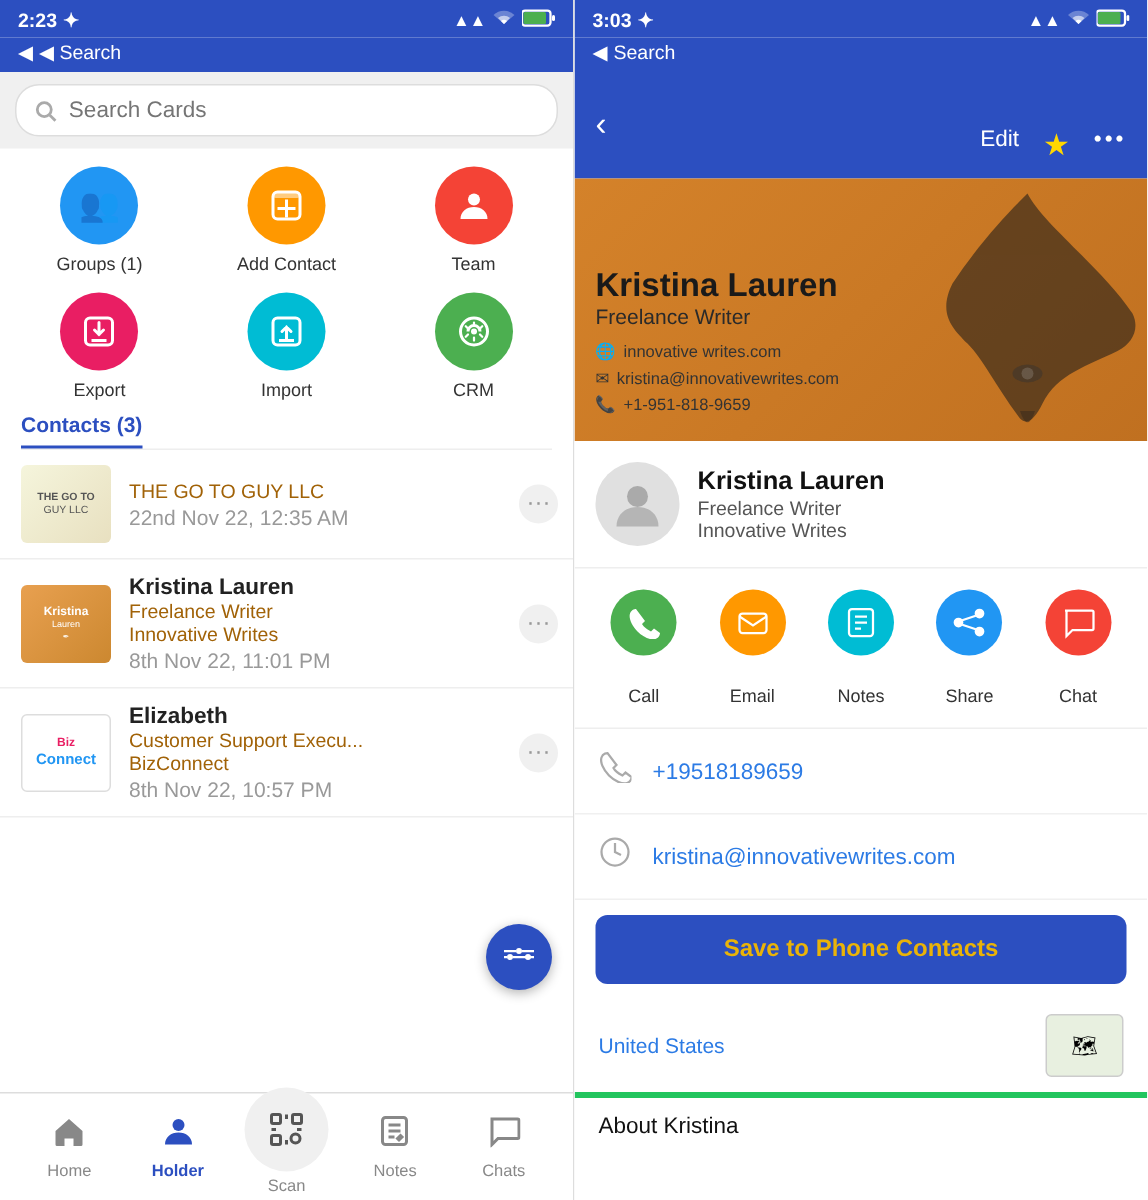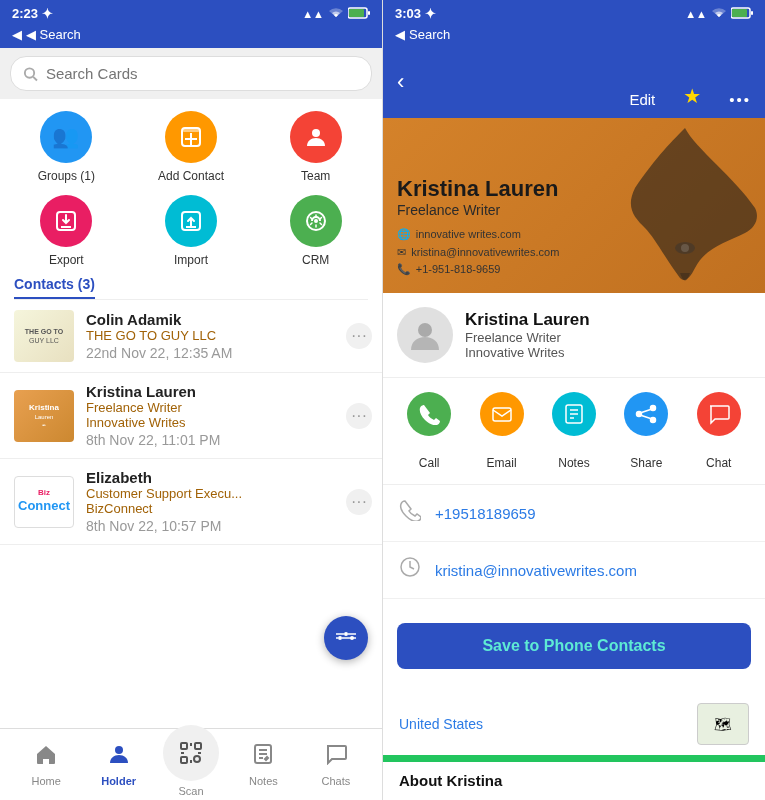--- a/index.html
+++ b/index.html
@@ -251,21 +251,21 @@
     }
 
     .detail-header {
       background: #2c4fc0;
       padding: 8px 14px 10px;
       display: flex;
       align-items: center;
       justify-content: space-between;
       color: white;
     }
-    .detail-header-actions { display: flex; align-items: flex-end; gap: 28px; margin-top: 28px; }
+    .detail-header-actions { display: flex; align-items: flex-start; gap: 16px; margin-top: 28px; }
 
     
     .biz-card-area {
       background: linear-gradient(135deg, #d4822a 0%, #c07020 100%);
       height: 175px;
       position: relative;
       display: flex;
       align-items: flex-end;
       padding: 14px;
       overflow: hidden;
@@ -346,23 +346,23 @@
       display: flex;
       align-items: center;
       padding: 14px 16px;
       border-bottom: 1px solid #f0f0f0;
       gap: 14px;
     }
     .field-icon { font-size: 22px; color: #aaa; }
     .field-value { font-size: 15px; color: #2c7be5; }
 
     .save-btn {
-      margin: 24px 14px;
+      margin: 10px 14px;
       background: #2c4fc0;
-      color: #5eead4;
+      color: #eab308;
       border-radius: 8px;
       padding: 14px;
       text-align: center;
       font-size: 16px;
       font-weight: 600;
     }
 
     .section-heading {
       padding: 12px 16px 4px;
       font-size: 15px;
@@ -371,23 +371,23 @@
     }
     .section-value {
       padding: 4px 16px 10px;
       font-size: 14px;
       color: #2c7be5;
     }
 
     .about-heading {
       padding: 10px 16px 4px;
       font-size: 15px;
-      font-weight: 700;
+      font-weight: 400;
       color: #111;
-      border-top: 7px solid #22c55e;
+      border-top: 4px solid #22c55e;
     }
     .address-row { position: relative; }
   </style>
 </head>
 <body>
 
 <div class="left-panel">
 
   <div class="status-bar">
     <div class="status-bar-left">
@@ -495,21 +495,20 @@
   <div class="contact-list" style="position:relative;">
 
     <div class="contact-item">
       <div class="contact-thumb card-colin">
         <div style="font-size:7px; color:#555; text-align:center; line-height:1.3;">
           <div style="font-weight:bold;">THE GO TO</div>
           <div>GUY LLC</div>
         </div>
       </div>
       <div class="contact-info">
-        <div class="contact-name">Colin Adamik</div>
         <div class="contact-company">THE GO TO GUY LLC</div>
         <div class="contact-time">22nd Nov 22, 12:35 AM</div>
       </div>
       <div class="contact-more">···</div>
     </div>
 
     <div class="contact-item">
       <div class="contact-thumb card-kristina">
         <div style="font-size:7px; color:white; text-align:center; line-height:1.4;">
           <div style="font-weight:bold; font-size:8px;text-align:center;">Kristina</div>
@@ -523,21 +522,21 @@
         <div class="contact-company">Innovative Writes</div>
         <div class="contact-time">8th Nov 22, 11:01 PM</div>
       </div>
       <div class="contact-more">···</div>
     </div>
 
     <div class="contact-item">
       <div class="contact-thumb card-elizabeth">
         <div style="font-size:7px; color:#333; text-align:center; line-height:1.3;">
           <div style="color:#E91E63; font-weight:bold; font-size:8px;">Biz</div>
-          <div style="color:#2196F3; font-weight:bold; font-size:13px;">Connect</div>
+          <div style="color:#2196F3; font-weight:bold; font-size:10px;">Connect</div>
         </div>
       </div>
       <div class="contact-info">
         <div class="contact-name">Elizabeth</div>
         <div class="contact-company">Customer Support Execu...</div>
         <div class="contact-company">BizConnect</div>
         <div class="contact-time">8th Nov 22, 10:57 PM</div>
       </div>
       <div class="contact-more">···</div>
     </div>

